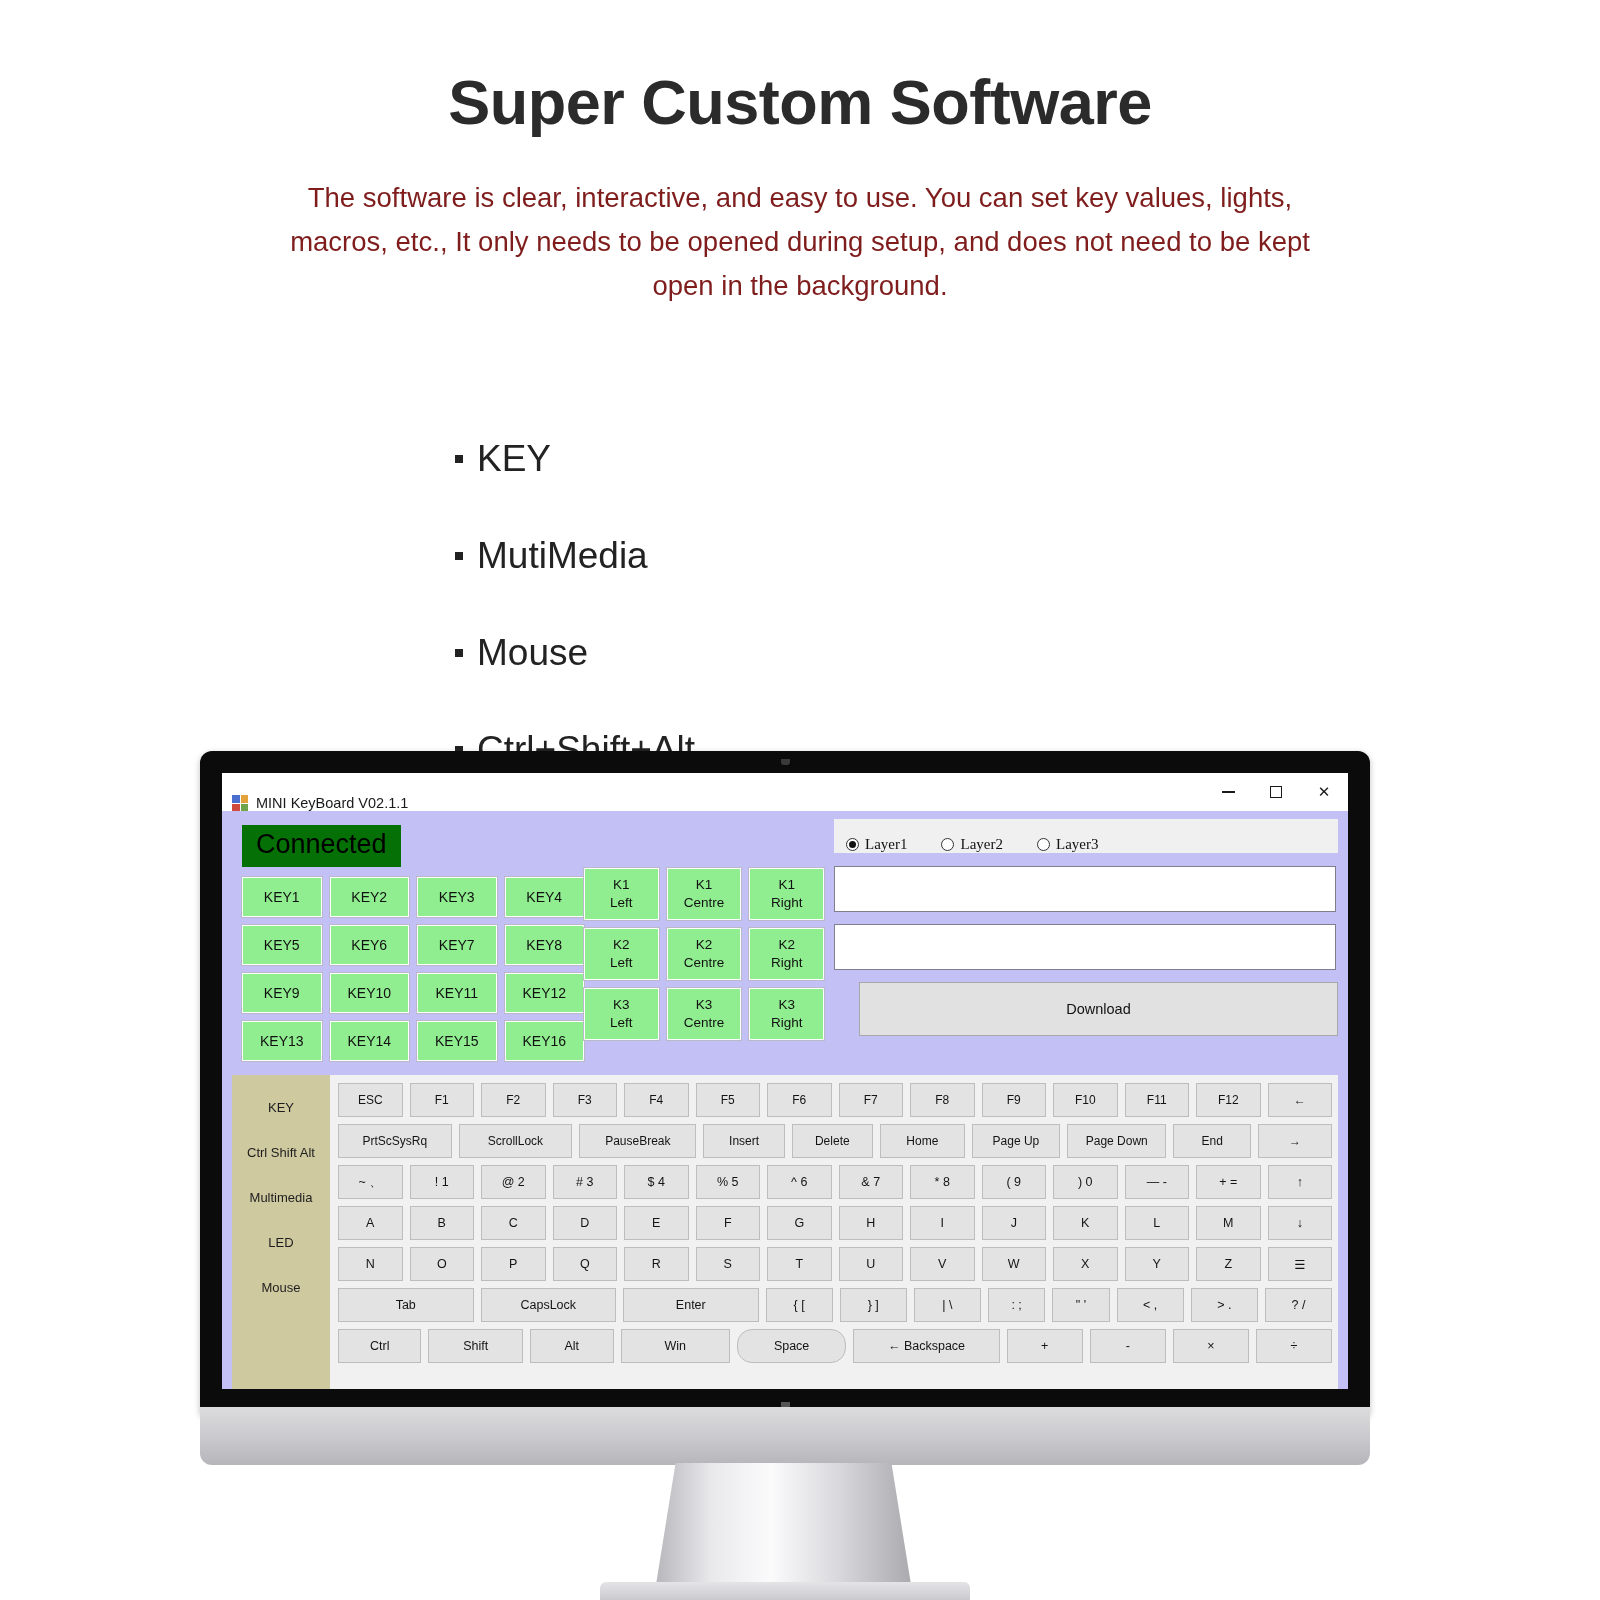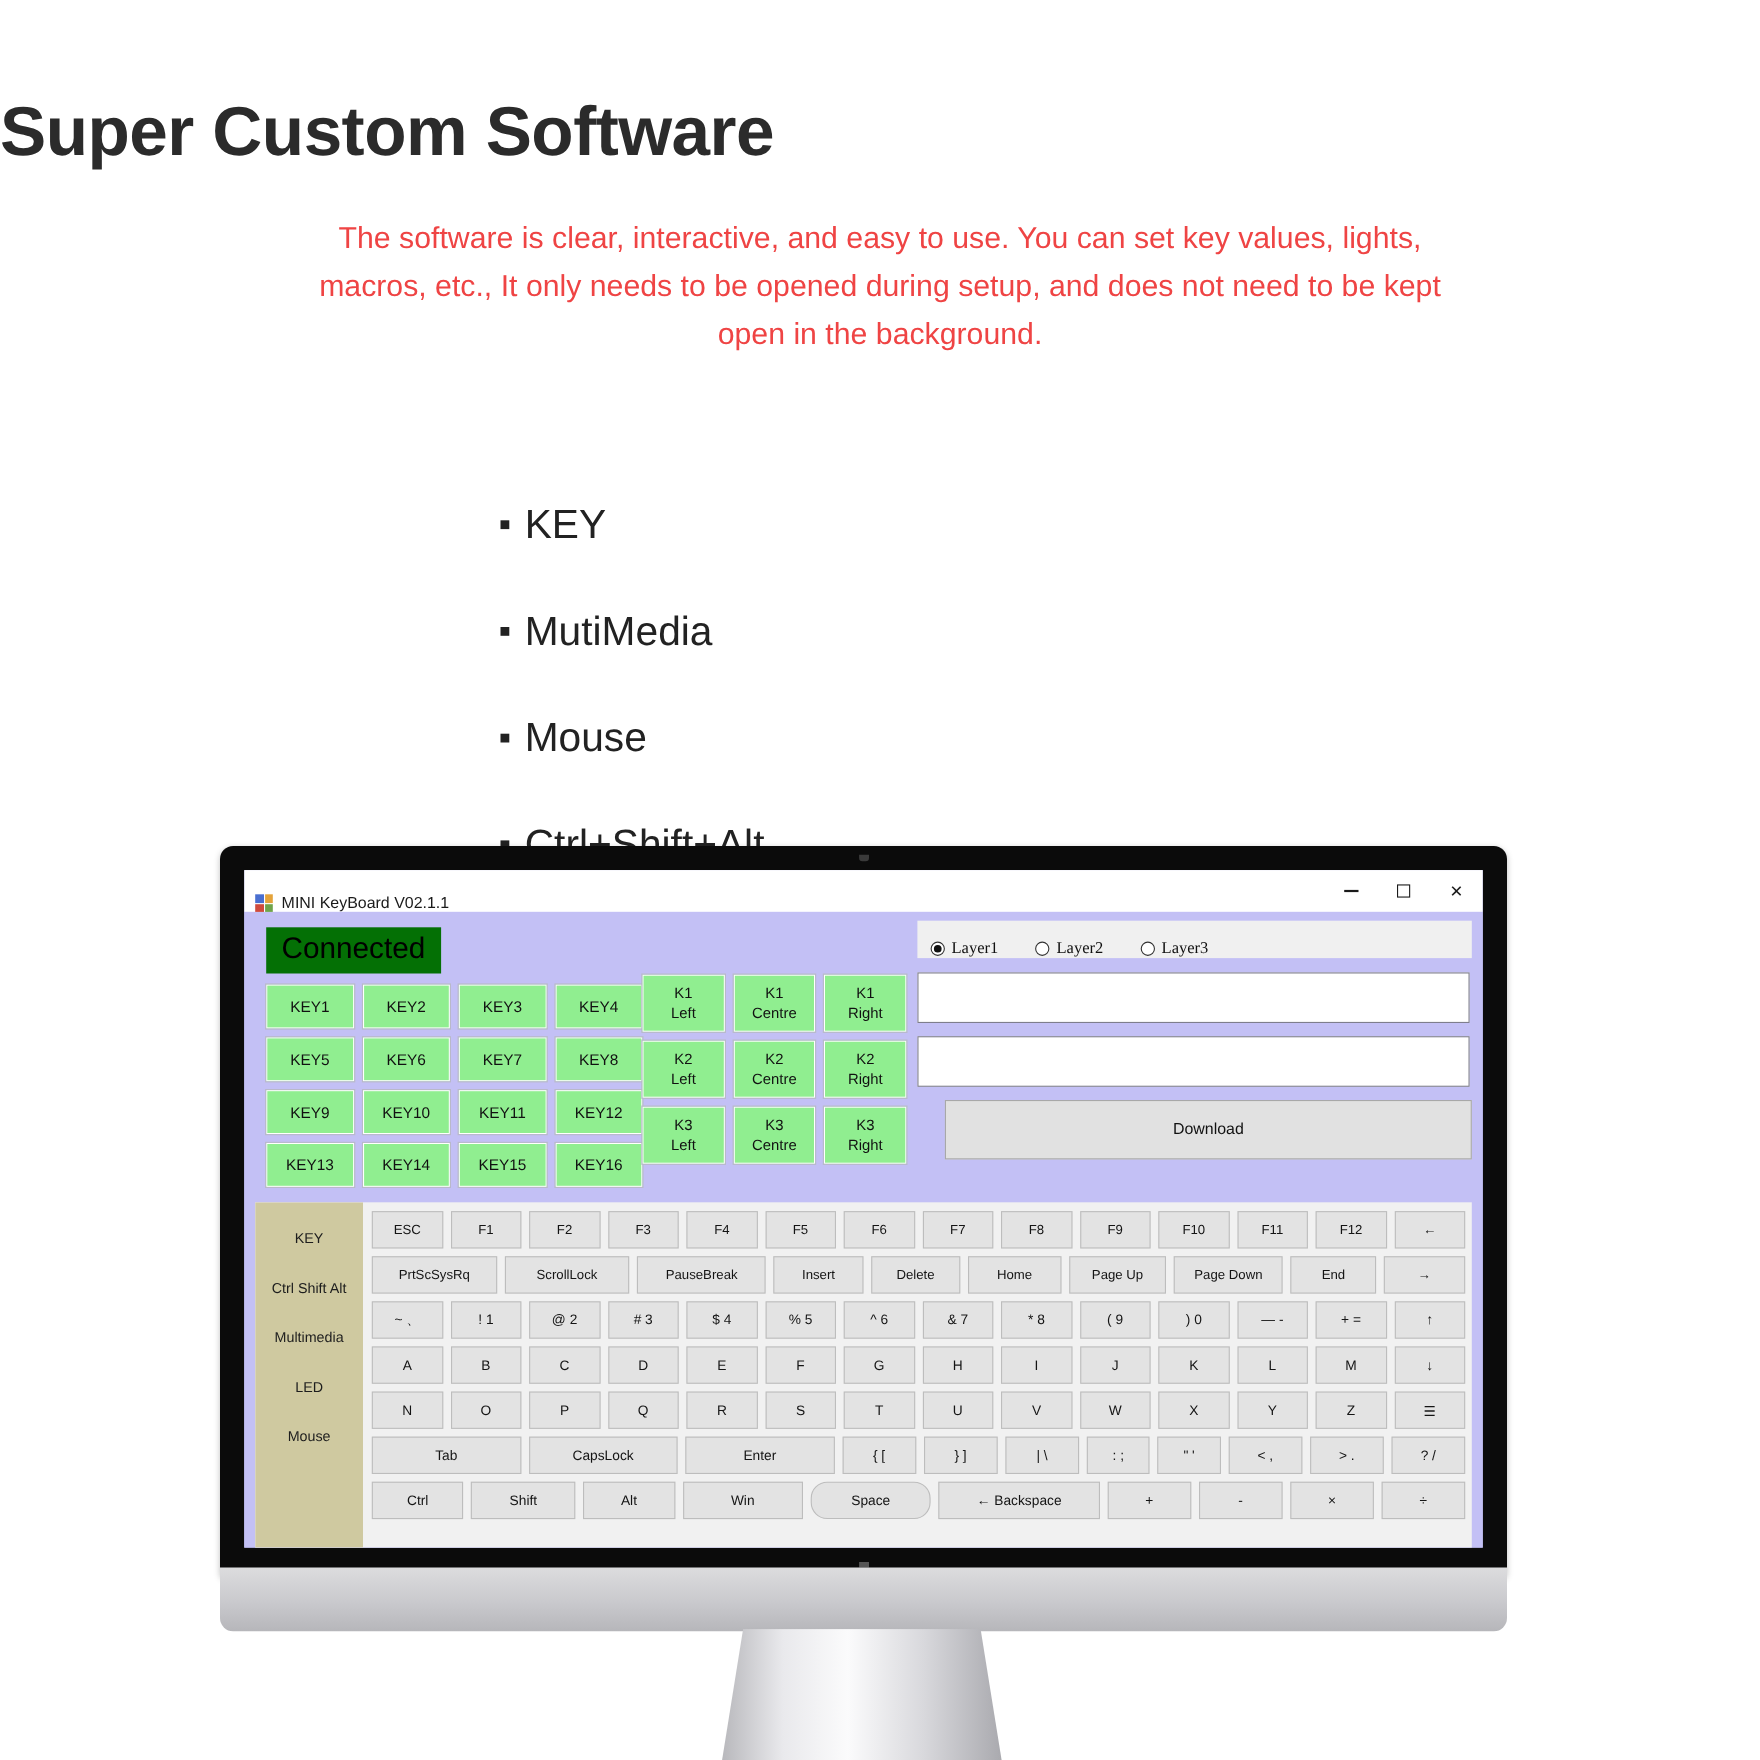--- a/index.html
+++ b/index.html
@@ -6,32 +6,32 @@
   html, body {
     width: 1600px; height: 1600px;
     background: #ffffff;
     font-family: "Liberation Sans", sans-serif;
     overflow: hidden;
   }
   .page { position: relative; width: 1600px; height: 1600px; }
 
   
   .hero-title {
-    text-align: left;
+    text-align: center;
     font-size: 63px;
     font-weight: bold;
     color: #2b2b2b;
     letter-spacing: -0.5px;
-    margin-top: 84px;
+    margin-top: 66px;
     font-stretch: condensed;
   }
   .hero-sub {
     text-align: center;
     font-size: 27.5px;
-    color: #ef4444;
+    color: #7f1d1d;
     line-height: 1.6;
     margin: 38px auto 0;
     width: 1070px;
     font-weight: 400;
   }
 
   
   .features {
     position: absolute;
     left: 455px; top: 372px;

